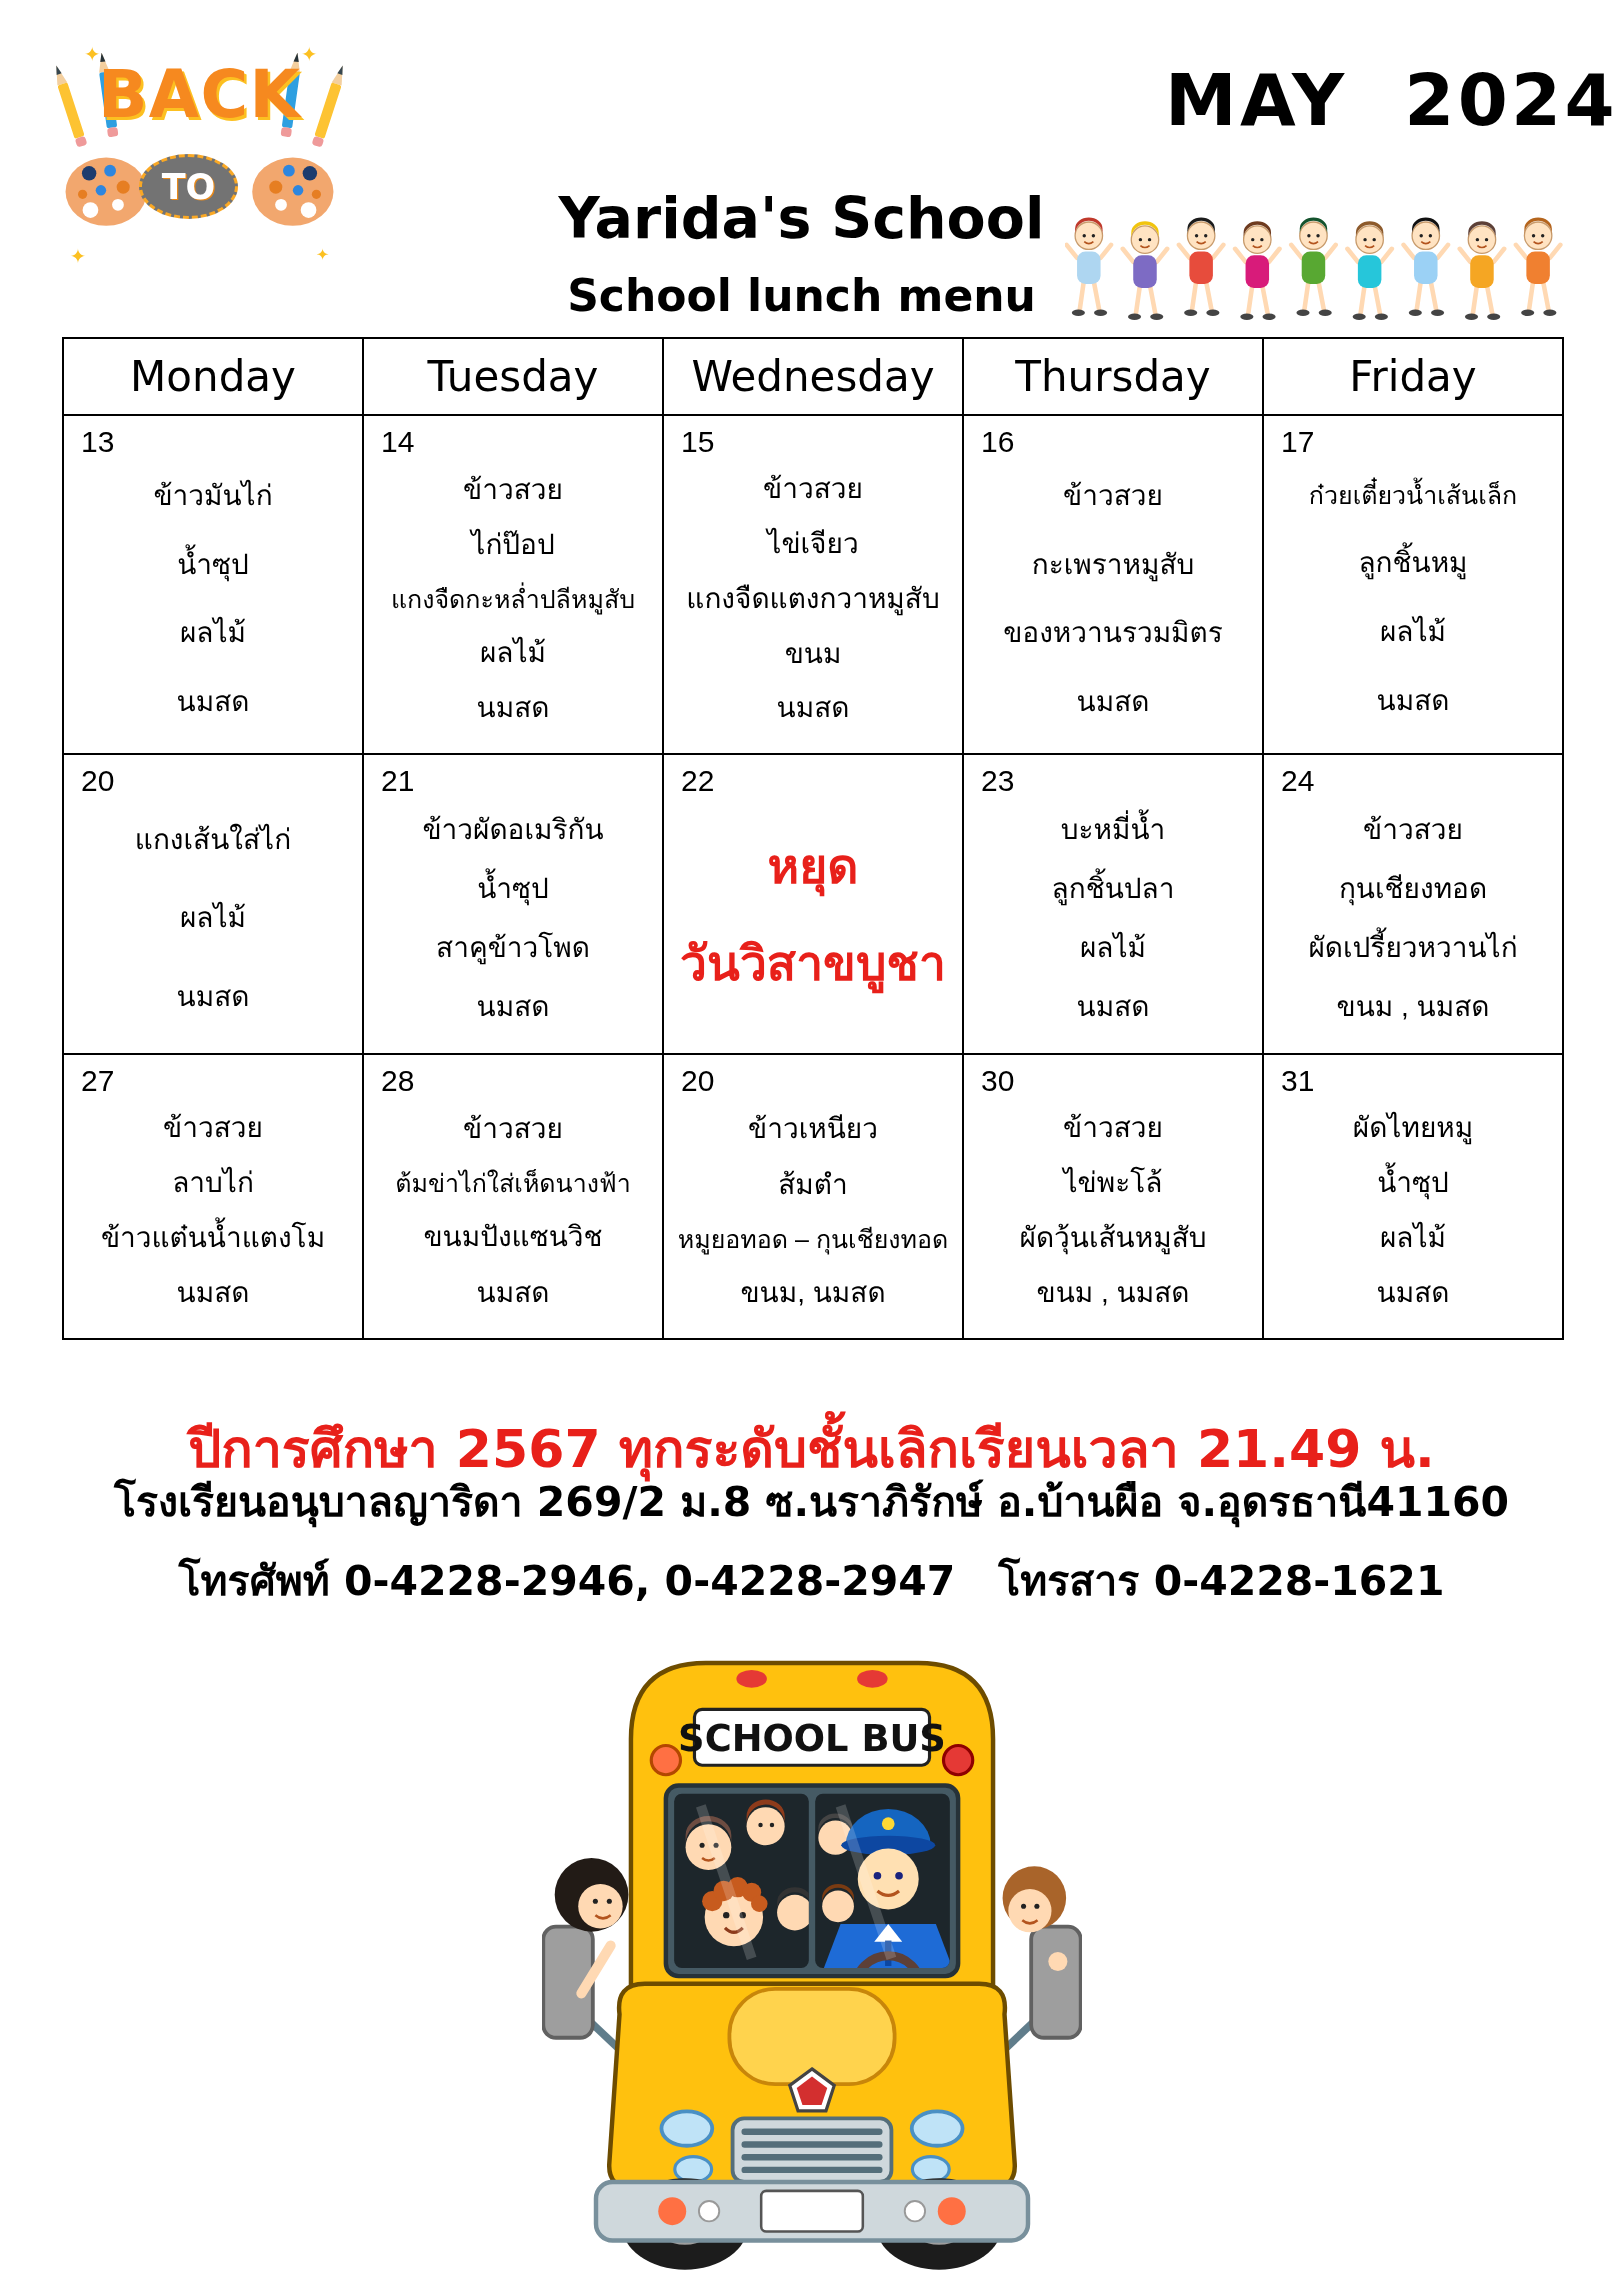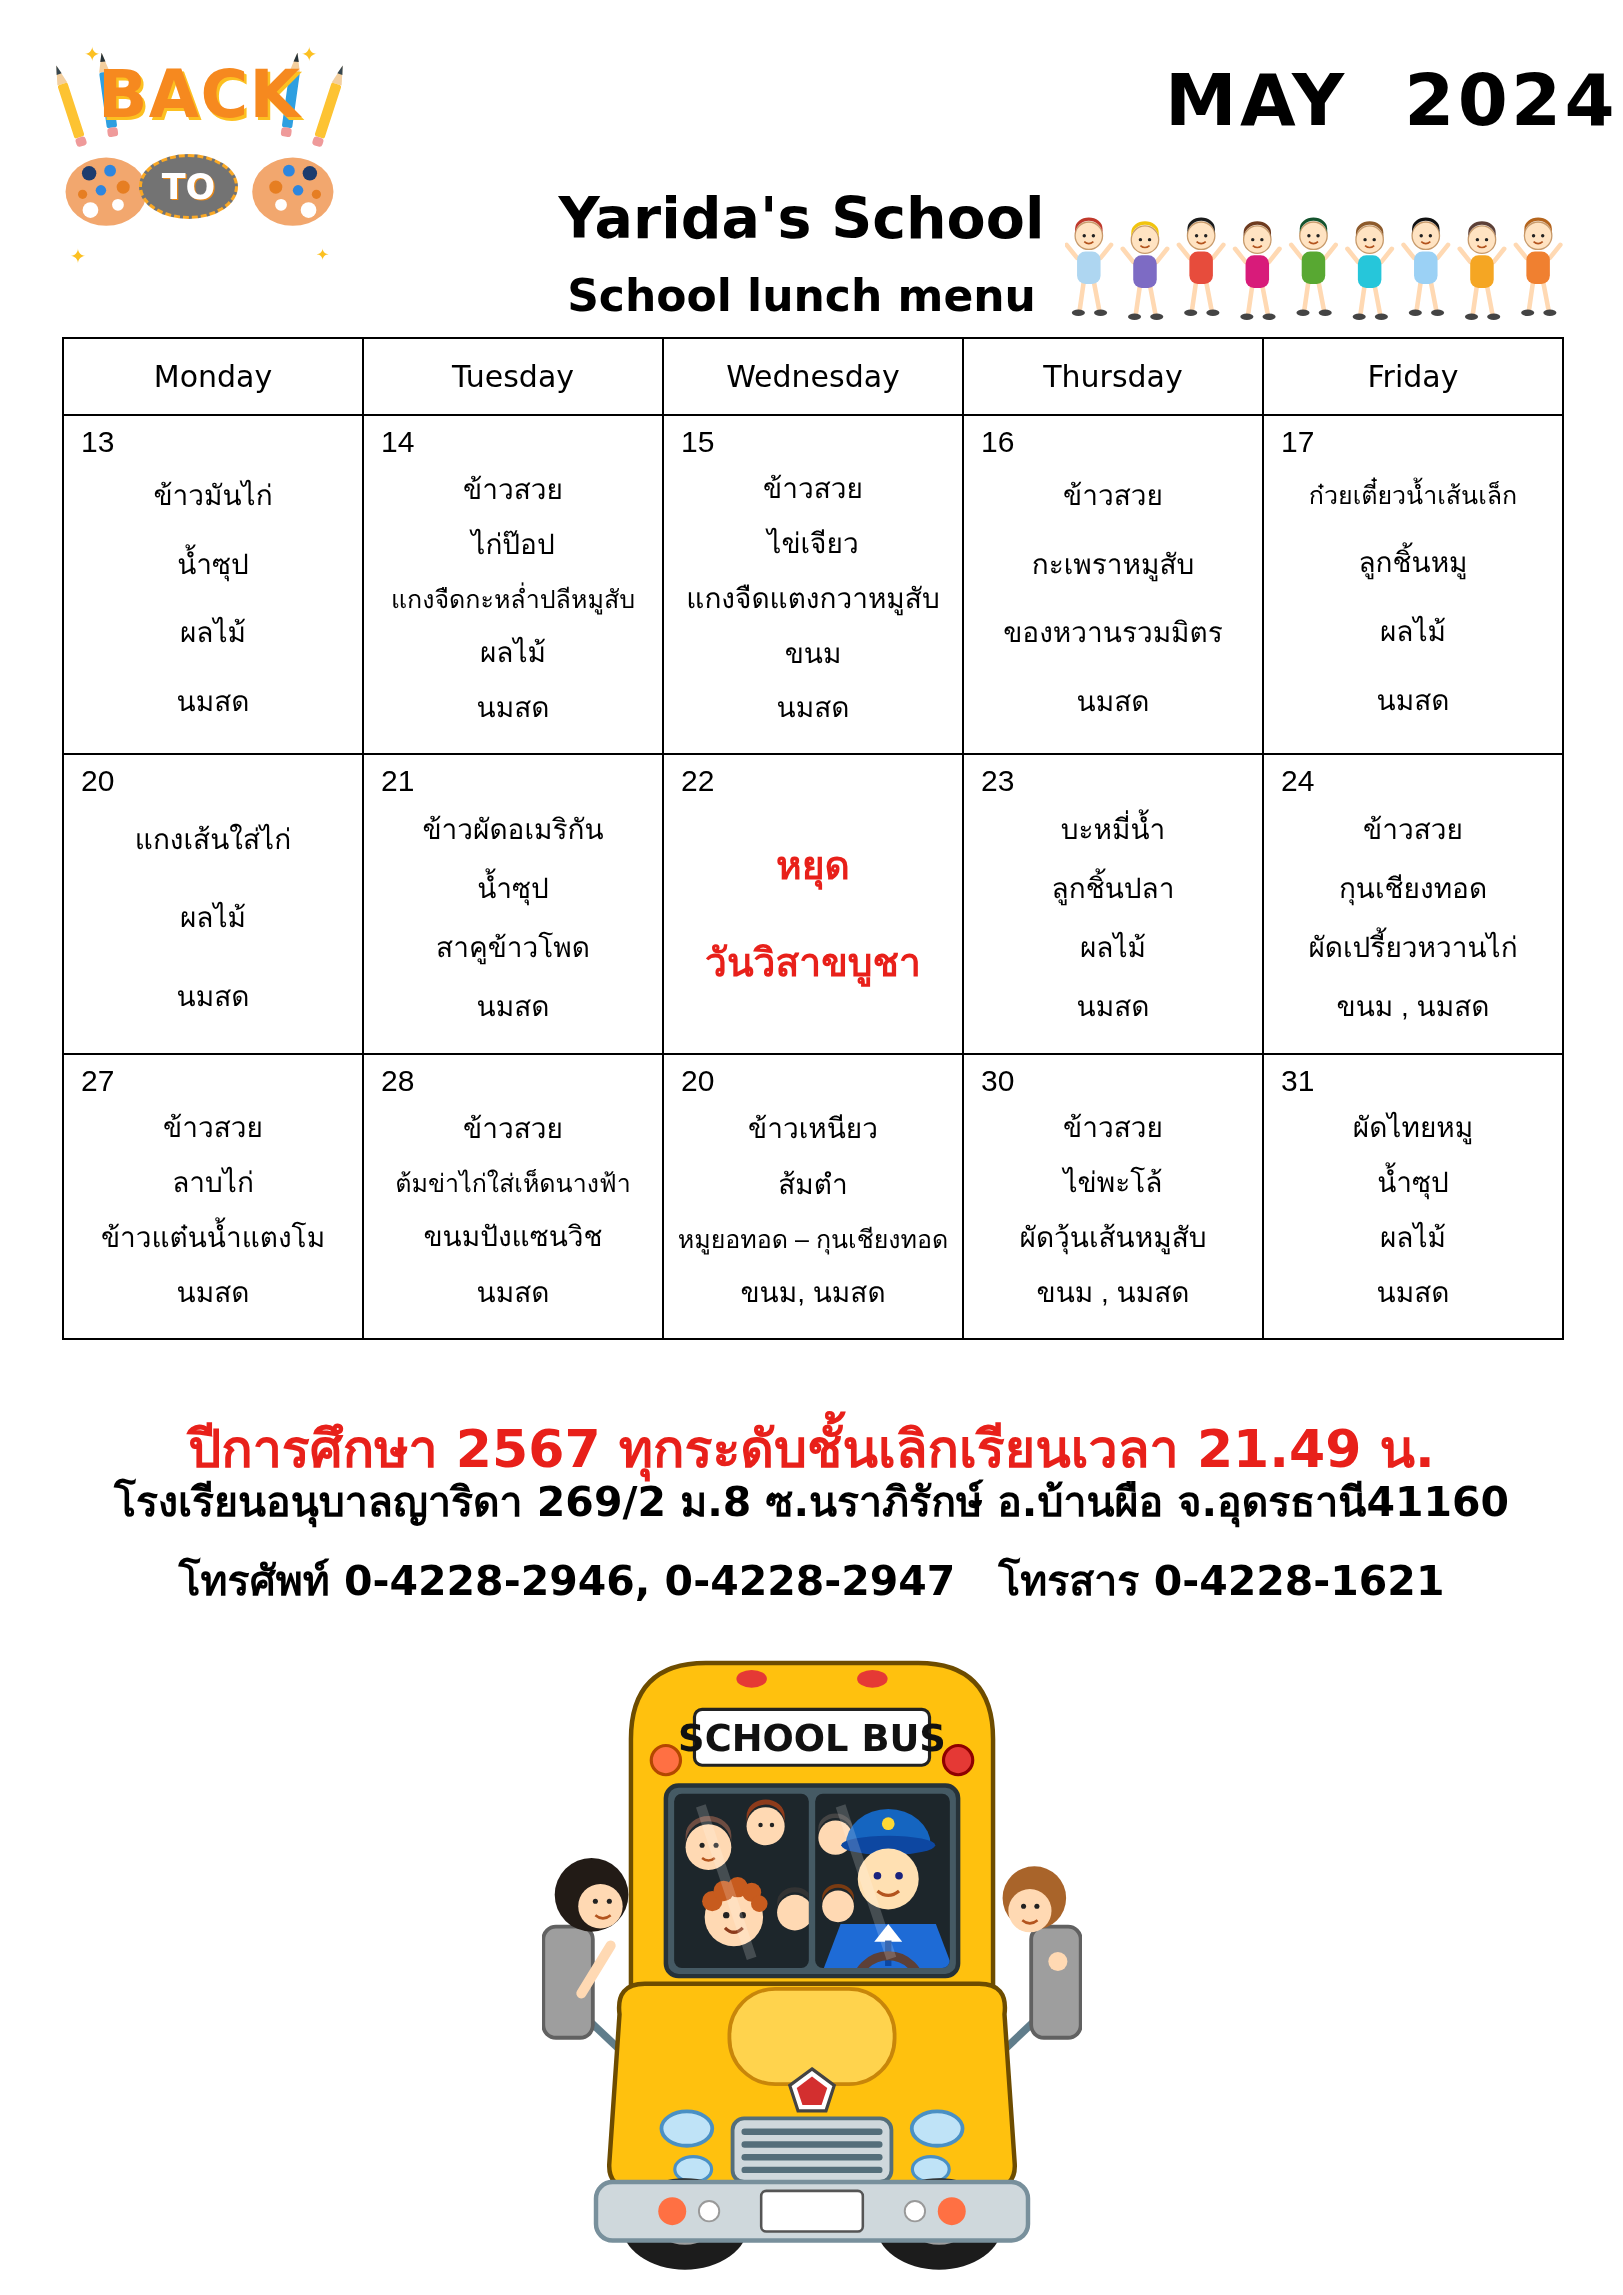--- a/index.html
+++ b/index.html
@@ -55,35 +55,35 @@
   }
   .kids{position:absolute;left:1065px;top:207px;width:510px;height:128px;}
 
   
   table.cal{
     position:absolute;left:62px;top:337px;width:1502px;
     border-collapse:collapse;table-layout:fixed;
   }
   table.cal th,table.cal td{border:2px solid #000;}
   table.cal th{
-    height:73px;font-weight:normal;font-size:30px;
+    height:73px;font-weight:normal;font-size:42px;
     font-family:"DejaVu Sans",sans-serif;
   }
   table.cal td{position:relative;vertical-align:top;padding:0;}
   tr.r0 td{height:337px;} tr.r1 td{height:298px;} tr.r2 td{height:283px;}
   .date{position:absolute;top:9.2px;left:17px;font-size:30px;}
   .menu{
     position:absolute;left:0;top:0;right:0;bottom:0;
     display:flex;flex-direction:column;justify-content:space-around;
     padding:46px 5.2px 17px 5.2px;text-align:center;
   }
   .menu .line{font-size:28px;line-height:1.15;}
   .menu .line.long{font-size:25px;}
   td.holiday .menu{padding:59px 5.2px 46px 5.2px;}
-  td.holiday .line{color:#e8201a;font-weight:bold;font-size:39px;margin-top:9px;}
+  td.holiday .line{color:#e8201a;font-weight:bold;font-size:48px;margin-top:9px;}
 
   
   .notice{
     position:absolute;left:0;top:1407px;width:100%;text-align:center;
     color:#e8201a;font-weight:bold;font-size:52px;font-family:"DejaVu Sans",sans-serif;
   }
   .address{
     position:absolute;left:0;top:1469px;width:100%;text-align:center;
     font-weight:bold;font-size:41px;font-family:"DejaVu Sans",sans-serif;white-space:pre;
   }

